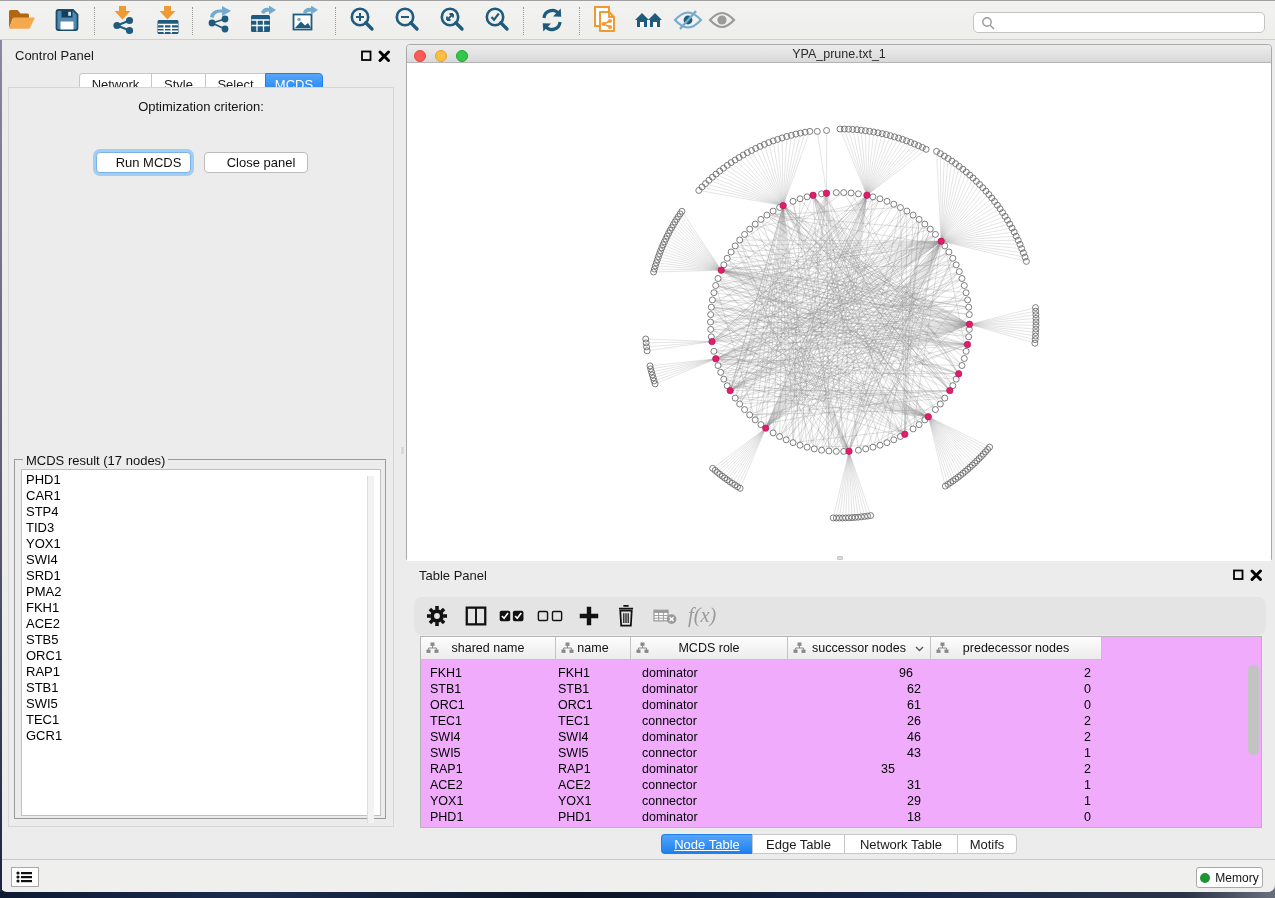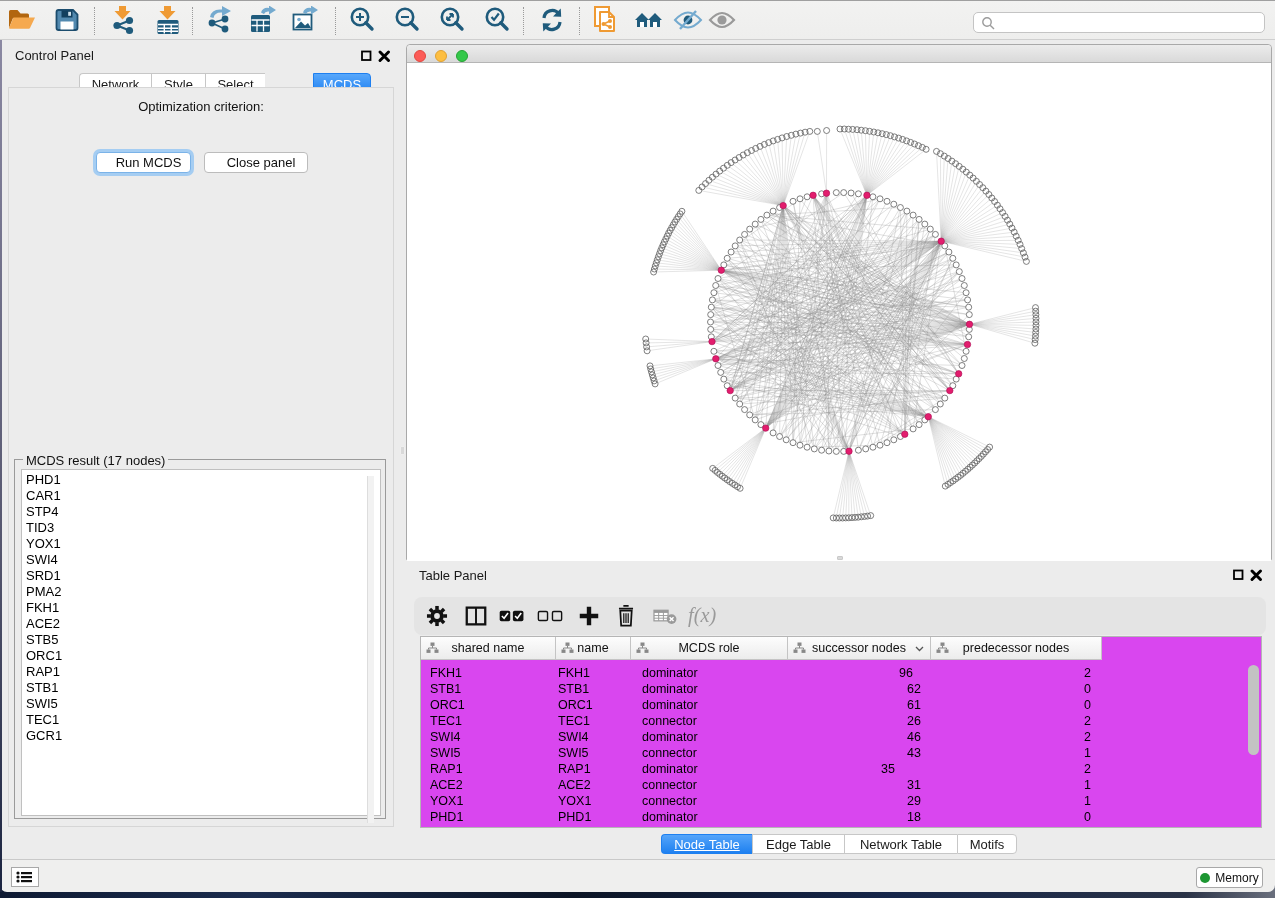--- a/index.html
+++ b/index.html
@@ -17,21 +17,21 @@
   background:#fff; border:1px solid #c4c4c4; border-radius:5px; }
 #searchbox svg { position:absolute; left:7px; top:3px; transform:none; }
 
 
 #cp-title { left:15px; top:48px; font-size:13px; color:#1a1a1a; }
 #cp-icons { left:360px; top:49px; }
 #cp-tabs { left:79px; top:73px; height:22px; display:flex; font-size:13px; }
 #cp-tabs .tab { background:#fff; border:1px solid #c7c7c7; border-right:none;
   display:flex; align-items:center; justify-content:center; color:#1a1a1a; }
 #cp-tabs .tab:first-child { border-radius:4px 0 0 4px; }
-#cp-tabs .tab:last-child { border-radius:0 4px 4px 0; border-right:1px solid #c7c7c7;margin-left:48px; }
+#cp-tabs .tab:last-child { border-radius:0 4px 4px 0; border-right:1px solid #c7c7c7; }
 #cp-tabs .tab.sel { background:linear-gradient(#57a7fb,#1d7ff0); color:#fff; border-color:#1d7ff0; }
 #cp-band { left:8px; top:94px; width:386px; height:10px; background:#e2e2e2; }
 #cp-body { left:8px; top:87px; width:386px; height:740px; background:#ececec;
   border:1px solid #d6d6d6; }
 #opt-label { left:0; top:11px; width:100%; text-align:center; font-size:13px; color:#111; }
 #opt-select { left:37px; top:33px; width:312px; height:21px; background:#fff;
   border:1px solid #b9b9b9; border-radius:4px; font-size:13px; color:#111;
   display:flex; align-items:center; justify-content:center; }
 #opt-step { position:absolute; right:0px; top:-1px; width:17px; height:21px;
   background:linear-gradient(#5fabfc,#2480f2); border-radius:0 4px 4px 0; }
@@ -59,21 +59,21 @@
   font-size:12.5px; color:#2a2a2a; }
 .light { position:absolute; top:5px; width:12px; height:12px; border-radius:6px; }
 #netcanvas { position:absolute; left:0; top:18px; width:864px; height:498px; background:#fff; overflow:hidden; }
 
 
 #tp-title { left:419px; top:568px; font-size:13px; color:#1a1a1a; }
 #tp-icons { left:1232px; top:568px; }
 #tp-toolbar { left:414px; top:597px; width:852px; height:38px; background:#e4e4e4;
   border-radius:8px; }
 #tp-toolbar svg { position:absolute; top:50%; transform:translateY(-50%) scale(0.88); }
-#tbl { left:420px; top:636px; width:842px; height:192px; background:#d946ef;
+#tbl { left:420px; top:636px; width:842px; height:192px; background:#f0abfc;
   border:1px solid #b5b5b5; font-size:12.5px; }
 #tbl-head { position:absolute; left:0; top:0; height:23px; width:681px;
   background:linear-gradient(#fdfdfd,#ececec); border-bottom:1px solid #c4c4c4;
   display:flex; }
 #tbl-head .hc { border-right:1px solid #c4c4c4; position:relative; display:flex;
   align-items:center; justify-content:center; color:#111; }
 #tbl-head .hic { position:absolute; left:5px; top:5px; }
 .trow { position:absolute; left:0; width:681px; height:16px; color:#000; }
 .trow span { position:absolute; top:1px; }
 #tbl-scroll { position:absolute; right:2px; top:28px; width:11px; height:90px;
@@ -231,20 +231,21 @@
       <div id="mcds-scroll"></div>
     </div>
   </div>
 </div>
 
 <div id="netwin" class="abs">
   <div id="nettitle">
     <div class="light" style="left:7px; background:#fc5b57; border:1px solid #e2463f;"></div>
     <div class="light" style="left:28px; background:#fdbe41; border:1px solid #e0a131;"></div>
     <div class="light" style="left:49px; background:#34c84a; border:1px solid #24a334;"></div>
+    <div class="t">YPA_prune.txt_1</div>
   </div>
   <div id="netcanvas"><svg width="864" height="498" viewBox="0 0 864 498">
         <path d="M376.2 142.6L402.8 68.4M376.2 142.6L398.1 69.2M376.2 142.6L393.5 70.1M376.2 142.6L388.9 71.1M376.2 142.6L384.3 72.3M376.2 142.6L379.7 73.5M376.2 142.6L375.1 74.9M376.2 142.6L370.6 76.4M376.2 142.6L366.2 77.9M376.2 142.6L361.7 79.6M376.2 142.6L357.4 81.4M376.2 142.6L353.0 83.4M376.2 142.6L348.7 85.4M376.2 142.6L344.5 87.5M376.2 142.6L340.3 89.7M376.2 142.6L336.2 92.0M376.2 142.6L332.1 94.5M376.2 142.6L328.1 97.0M376.2 142.6L324.1 99.6M376.2 142.6L320.3 102.3M376.2 142.6L316.5 105.2M376.2 142.6L312.7 108.1M376.2 142.6L309.0 111.1M376.2 142.6L305.4 114.2M376.2 142.6L301.9 117.3M376.2 142.6L298.5 120.6M376.2 142.6L295.1 123.9M376.2 142.6L291.8 127.4M419.5 130.2L419.6 67.5M419.5 130.2L410.3 68.4M459.9 132.3L519.1 86.3M459.9 132.3L515.3 84.4M459.9 132.3L511.4 82.7M459.9 132.3L507.5 81.0M459.9 132.3L503.6 79.4M459.9 132.3L499.6 77.9M459.9 132.3L495.6 76.4M459.9 132.3L491.6 75.1M459.9 132.3L487.5 73.9M459.9 132.3L483.4 72.7M459.9 132.3L479.3 71.6M459.9 132.3L475.2 70.7M459.9 132.3L471.0 69.8M459.9 132.3L466.8 69.0M459.9 132.3L462.6 68.3M459.9 132.3L458.4 67.7M459.9 132.3L454.2 67.2M459.9 132.3L450.0 66.7M459.9 132.3L445.7 66.4M459.9 132.3L441.5 66.2M459.9 132.3L437.3 66.0M459.9 132.3L433.0 66.0M534.2 178.2L619.4 198.4M534.2 178.2L618.0 194.1M534.2 178.2L616.4 189.9M534.2 178.2L614.7 185.6M534.2 178.2L613.0 181.4M534.2 178.2L611.2 177.3M534.2 178.2L609.2 173.2M534.2 178.2L607.2 169.1M534.2 178.2L605.0 165.1M534.2 178.2L602.8 161.1M534.2 178.2L600.5 157.2M534.2 178.2L598.1 153.4M534.2 178.2L595.6 149.6M534.2 178.2L593.0 145.8M534.2 178.2L590.4 142.2M534.2 178.2L587.6 138.5M534.2 178.2L584.8 135.0M534.2 178.2L581.9 131.5M534.2 178.2L578.9 128.1M534.2 178.2L575.8 124.7M534.2 178.2L572.6 121.5M534.2 178.2L569.4 118.3M534.2 178.2L566.1 115.1M534.2 178.2L562.8 112.1M534.2 178.2L559.3 109.1M534.2 178.2L555.8 106.2M534.2 178.2L552.2 103.4M534.2 178.2L548.6 100.7M534.2 178.2L544.9 98.1M534.2 178.2L541.1 95.5M534.2 178.2L537.3 93.1M534.2 178.2L533.4 90.7M534.2 178.2L529.5 88.4M562.5 261.3L627.9 280.2M562.5 261.3L628.2 276.6M562.5 261.3L628.5 273.1M562.5 261.3L628.7 269.5M562.5 261.3L628.9 266.0M562.5 261.3L629.0 262.4M562.5 261.3L629.0 258.9M562.5 261.3L629.0 255.3M562.5 261.3L628.9 251.7M562.5 261.3L628.7 248.2M562.5 261.3L628.5 244.6M314.3 207.2L274.9 148.3M314.3 207.2L273.1 150.9M314.3 207.2L271.3 153.6M314.3 207.2L269.6 156.3M314.3 207.2L267.9 159.0M314.3 207.2L266.3 161.8M314.3 207.2L264.7 164.6M314.3 207.2L263.1 167.4M314.3 207.2L261.6 170.2M314.3 207.2L260.2 173.1M314.3 207.2L258.8 176.0M314.3 207.2L257.4 178.9M314.3 207.2L256.1 181.8M314.3 207.2L254.8 184.8M314.3 207.2L253.6 187.7M314.3 207.2L252.5 190.7M314.3 207.2L251.4 193.7M314.3 207.2L250.3 196.8M314.3 207.2L249.3 199.8M314.3 207.2L248.3 202.9M314.3 207.2L247.4 206.0M314.3 207.2L246.6 209.0M305.0 278.6L238.7 276.0M305.0 278.6L239.1 279.9M305.0 278.6L239.6 283.9M305.0 278.6L240.1 287.8M308.8 295.8L243.0 302.9M308.8 295.8L243.7 305.9M308.8 295.8L244.5 308.9M308.8 295.8L245.3 311.9M308.8 295.8L246.2 314.9M308.8 295.8L247.1 317.9M308.8 295.8L248.1 320.9M358.7 365.1L305.7 405.4M358.7 365.1L308.1 407.4M358.7 365.1L310.4 409.4M358.7 365.1L312.8 411.3M358.7 365.1L315.3 413.2M358.7 365.1L317.7 415.0M358.7 365.1L320.2 416.8M358.7 365.1L322.7 418.6M358.7 365.1L325.3 420.3M358.7 365.1L327.9 422.0M358.7 365.1L330.5 423.7M358.7 365.1L333.1 425.3M442.0 388.2L426.2 454.9M442.0 388.2L429.3 455.0M442.0 388.2L432.4 455.0M442.0 388.2L435.6 455.0M442.0 388.2L438.7 454.9M442.0 388.2L441.8 454.8M442.0 388.2L445.0 454.6M442.0 388.2L448.1 454.4M442.0 388.2L451.2 454.2M442.0 388.2L454.3 453.8M442.0 388.2L457.5 453.5M442.0 388.2L460.6 453.1M442.0 388.2L463.7 452.6M521.3 353.7L538.3 423.1M521.3 353.7L541.0 421.4M521.3 353.7L543.5 419.6M521.3 353.7L546.1 417.9M521.3 353.7L548.6 416.0M521.3 353.7L551.1 414.2M521.3 353.7L553.6 412.3M521.3 353.7L556.0 410.3M521.3 353.7L558.4 408.3M521.3 353.7L560.8 406.3M521.3 353.7L563.1 404.2M521.3 353.7L565.4 402.1M521.3 353.7L567.7 400.0M521.3 353.7L569.9 397.8M521.3 353.7L572.1 395.6M521.3 353.7L574.3 393.4M521.3 353.7L576.4 391.1M521.3 353.7L578.5 388.8M521.3 353.7L580.6 386.5M521.3 353.7L582.6 384.1" stroke="#9b9b9b" stroke-width="0.45" opacity="0.58" fill="none"></path>
         <path d="M314.3 207.2L506.1 365.9M314.3 207.2L549.2 201.9M314.3 207.2L561.7 273.8M314.3 207.2L560.5 281.5M314.3 207.2L528.4 346.6M314.3 207.2L542.8 327.6M314.3 207.2L555.0 302.5M314.3 207.2L537.8 335.1M314.3 207.2L562.3 266.4M314.3 207.2L560.6 236.9M314.3 207.2L561.7 244.2M314.3 207.2L537.8 182.9M314.3 207.2L559.1 288.3M314.3 207.2L559.1 229.7M314.3 207.2L549.2 316.1M314.3 207.2L545.8 322.7M314.3 207.2L562.3 251.6M314.3 207.2L562.5 261.3M376.2 142.6L407.3 385.9M376.2 142.6L379.2 376.8M376.2 142.6L545.8 322.7M376.2 142.6L366.1 369.9M376.2 142.6L542.8 327.6M376.2 142.6L557.3 295.5M376.2 142.6L348.2 356.9M376.2 142.6L358.7 365.1M376.2 142.6L400.1 384.2M376.2 142.6L393.0 382.2M376.2 142.6L332.7 341.0M376.2 142.6L372.6 373.5M376.2 142.6L436.7 388.4M376.2 142.6L386.0 379.7M376.2 142.6L497.8 371.2M376.2 142.6L560.5 281.5M376.2 142.6L353.9 361.6M376.2 142.6L561.7 273.8M376.2 142.6L323.2 327.6M376.2 142.6L342.7 351.9M376.2 142.6L512.1 361.6M376.2 142.6L555.0 302.5M376.2 142.6L506.1 365.9M376.2 142.6L517.8 356.9M376.2 142.6L328.2 335.1M376.2 142.6L528.4 346.6M406.1 132.3L473.0 382.2M406.1 132.3L545.8 322.7M406.1 132.3L493.4 373.5M406.1 132.3L506.1 365.9M406.1 132.3L512.1 361.6M406.1 132.3L533.3 341.0M406.1 132.3L465.9 384.2M406.1 132.3L537.8 335.1M406.1 132.3L528.4 346.6M406.1 132.3L421.9 388.0M406.1 132.3L555.0 302.5M419.5 130.2L348.2 356.9M419.5 130.2L451.4 387.2M419.5 130.2L421.9 388.0M419.5 130.2L486.8 376.8M419.5 130.2L436.7 388.4M419.5 130.2L517.8 356.9M419.5 130.2L328.2 335.1M419.5 130.2L386.0 379.7M419.5 130.2L393.0 382.2M419.5 130.2L366.1 369.9M459.9 132.3L379.2 376.8M459.9 132.3L372.6 373.5M459.9 132.3L323.2 327.6M459.9 132.3L393.0 382.2M459.9 132.3L305.0 278.6M459.9 132.3L429.3 388.4M459.9 132.3L311.0 302.5M459.9 132.3L407.3 385.9M459.9 132.3L332.7 341.0M459.9 132.3L348.2 356.9M459.9 132.3L316.8 316.1M459.9 132.3L400.1 384.2M459.9 132.3L304.3 244.2M459.9 132.3L358.7 365.1M459.9 132.3L414.6 387.2M459.9 132.3L421.9 388.0M459.9 132.3L366.1 369.9M459.9 132.3L308.8 295.8M534.2 178.2L303.5 259.0M534.2 178.2L393.0 382.2M534.2 178.2L305.0 278.6M534.2 178.2L311.0 302.5M534.2 178.2L320.2 322.7M534.2 178.2L379.2 376.8M534.2 178.2L442.0 388.2M534.2 178.2L400.1 384.2M534.2 178.2L314.3 207.2M534.2 178.2L421.9 388.0M534.2 178.2L372.6 373.5M534.2 178.2L316.8 201.9M534.2 178.2L407.3 385.9M534.2 178.2L386.0 379.7M534.2 178.2L306.9 288.3M534.2 178.2L305.4 236.9M534.2 178.2L303.7 251.6M534.2 178.2L320.2 195.3M534.2 178.2L308.7 222.5M534.2 178.2L328.2 335.1M534.2 178.2L304.3 244.2M534.2 178.2L436.7 388.4M534.2 178.2L332.7 177.0M534.2 178.2L324.1 189.0M534.2 178.2L414.6 387.2M534.2 178.2L465.9 384.2M534.2 178.2L303.7 266.4M534.2 178.2L429.3 388.4M534.2 178.2L473.0 382.2M534.2 178.2L308.8 295.8M534.2 178.2L328.2 182.9M534.2 178.2L506.1 365.9M534.2 178.2L358.7 365.1M534.2 178.2L323.2 327.6M534.2 178.2L316.8 316.1M534.2 178.2L311.0 215.5M534.2 178.2L451.4 387.2M534.2 178.2L313.7 309.4M562.5 261.3L316.8 316.1M562.5 261.3L324.1 189.0M562.5 261.3L314.3 207.2M562.5 261.3L306.9 229.7M562.5 261.3L332.7 341.0M562.5 261.3L303.7 251.6M562.5 261.3L320.2 195.3M562.5 261.3L305.0 278.6M562.5 261.3L328.2 335.1M562.5 261.3L304.3 273.8M562.5 261.3L303.7 266.4M562.5 261.3L313.7 309.4M562.5 261.3L332.7 177.0M562.5 261.3L305.4 236.9M562.5 261.3L359.9 152.1M562.5 261.3L304.3 244.2M562.5 261.3L303.5 259.0M562.5 261.3L337.6 171.4M562.5 261.3L337.6 346.6M562.5 261.3L366.1 148.1M562.5 261.3L311.0 302.5M562.5 261.3L316.8 201.9M562.5 261.3L311.0 215.5M562.5 261.3L306.9 288.3M562.5 261.3L308.8 295.8M562.5 261.3L320.2 322.7M562.5 261.3L348.2 161.1M562.5 261.3L328.2 182.9M562.5 261.3L323.2 327.6M562.5 261.3L342.7 351.9M562.5 261.3L353.9 156.4M560.5 281.5L311.0 302.5M560.5 281.5L306.9 288.3M560.5 281.5L304.3 244.2M560.5 281.5L303.5 259.0M560.5 281.5L303.7 266.4M560.5 281.5L305.0 278.6M560.5 281.5L328.2 335.1M560.5 281.5L348.2 356.9M560.5 281.5L303.7 251.6M560.5 281.5L353.9 361.6M560.5 281.5L308.7 222.5M551.7 310.8L308.7 222.5M551.7 310.8L414.6 130.8M551.7 310.8L311.0 215.5M551.7 310.8L308.8 295.8M551.7 310.8L305.4 236.9M551.7 310.8L406.1 132.3M551.7 310.8L304.3 244.2M551.7 310.8L313.7 309.4M551.7 310.8L444.1 130.0M551.7 310.8L436.7 129.6M542.8 327.6L332.7 341.0M542.8 327.6L353.9 361.6M542.8 327.6L376.2 142.6M542.8 327.6L366.1 148.1M542.8 327.6L328.2 335.1M542.8 327.6L406.1 132.3M542.8 327.6L393.0 135.8M542.8 327.6L359.9 152.1M542.8 327.6L323.2 327.6M521.3 353.7L304.3 244.2M521.3 353.7L308.8 295.8M521.3 353.7L311.0 302.5M521.3 353.7L303.7 266.4M521.3 353.7L305.0 278.6M521.3 353.7L328.2 335.1M521.3 353.7L353.9 156.4M521.3 353.7L348.2 161.1M521.3 353.7L316.8 316.1M521.3 353.7L303.7 251.6M521.3 353.7L320.2 322.7M521.3 353.7L306.9 288.3M521.3 353.7L304.3 273.8M521.3 353.7L305.4 236.9M521.3 353.7L313.7 309.4M521.3 353.7L328.2 182.9M521.3 353.7L311.0 215.5M521.3 353.7L366.1 148.1M521.3 353.7L303.5 259.0M497.8 371.2L493.4 144.5M497.8 371.2L528.4 171.4M497.8 371.2L303.7 266.4M497.8 371.2L304.3 244.2M497.8 371.2L308.7 222.5M497.8 371.2L506.1 152.1M497.8 371.2L320.2 195.3M497.8 371.2L512.1 156.4M497.8 371.2L499.9 148.1M497.8 371.2L311.0 215.5M497.8 371.2L308.8 295.8M442.0 388.2L311.0 215.5M442.0 388.2L499.9 148.1M442.0 388.2L512.1 156.4M442.0 388.2L353.9 156.4M442.0 388.2L348.2 161.1M442.0 388.2L337.6 171.4M442.0 388.2L523.3 166.1M442.0 388.2L320.2 195.3M442.0 388.2L328.2 182.9M442.0 388.2L332.7 177.0M442.0 388.2L493.4 144.5M442.0 388.2L386.0 138.3M442.0 388.2L304.3 244.2M442.0 388.2L342.7 166.1M442.0 388.2L534.2 178.2M358.7 365.1L517.8 161.1M358.7 365.1L528.4 171.4M358.7 365.1L537.8 182.9M358.7 365.1L534.2 178.2M358.7 365.1L499.9 148.1M358.7 365.1L523.3 166.1M358.7 365.1L506.1 152.1M358.7 365.1L486.8 141.2M358.7 365.1L459.9 132.3M358.7 365.1L555.0 215.5M358.7 365.1L512.1 156.4M358.7 365.1L480.0 138.3M358.7 365.1L473.0 135.8M358.7 365.1L493.4 144.5M358.7 365.1L552.3 208.6M358.7 365.1L541.9 189.0M358.7 365.1L465.9 133.8M358.7 365.1L545.8 195.3M358.7 365.1L549.2 201.9M323.2 327.6L528.4 171.4M323.2 327.6L549.2 201.9M323.2 327.6L506.1 152.1M323.2 327.6L555.0 215.5M323.2 327.6L559.1 229.7M323.2 327.6L376.2 142.6M323.2 327.6L552.3 208.6M323.2 327.6L512.1 156.4M323.2 327.6L534.2 178.2M323.2 327.6L400.1 133.8M323.2 327.6L406.1 132.3M323.2 327.6L541.9 189.0M323.2 327.6L545.8 195.3M308.8 295.8L549.2 316.1M308.8 295.8L549.2 201.9M308.8 295.8L562.3 266.4M308.8 295.8L537.8 182.9M308.8 295.8L541.9 189.0M308.8 295.8L555.0 215.5M308.8 295.8L537.8 335.1M308.8 295.8L545.8 195.3M308.8 295.8L557.3 222.5M308.8 295.8L555.0 302.5M308.8 295.8L561.7 244.2M305.0 278.6L534.2 178.2M305.0 278.6L473.0 135.8M305.0 278.6L560.6 236.9M305.0 278.6L528.4 171.4M305.0 278.6L459.9 132.3M305.0 278.6L486.8 141.2M305.0 278.6L552.3 208.6M305.0 278.6L499.9 148.1M328.2 182.9L393.0 135.8M517.8 161.1L480.0 379.7M342.7 166.1L473.0 135.8M561.7 244.2L316.8 201.9M552.3 208.6L400.1 384.2M458.7 385.9L545.8 195.3M493.4 144.5L359.9 152.1M303.5 259.0L560.6 236.9M541.9 189.0L311.0 302.5M304.3 244.2L561.7 273.8M537.8 335.1L458.7 385.9M465.9 384.2L528.4 346.6M359.9 152.1L523.3 166.1M386.0 379.7L393.0 135.8M359.9 152.1L562.3 266.4M473.0 382.2L400.1 384.2M342.7 351.9L528.4 346.6M506.1 365.9L386.0 379.7M541.9 189.0L379.2 376.8M493.4 373.5L316.8 316.1M304.3 244.2L429.3 388.4M436.7 388.4L465.9 133.8M552.3 208.6L372.6 373.5M557.3 222.5L407.3 385.9M537.8 335.1L320.2 322.7M407.3 385.9L332.7 177.0M493.4 373.5L512.1 156.4M561.7 244.2L305.4 236.9M436.7 388.4L523.3 166.1M537.8 335.1L305.4 236.9M332.7 177.0L533.3 341.0M386.0 138.3L429.3 388.4M559.1 288.3L308.7 222.5M421.9 388.0L328.2 182.9M313.7 309.4L528.4 171.4M306.9 288.3L517.8 356.9M342.7 166.1L528.4 346.6M306.9 229.7L523.3 166.1M359.9 152.1L537.8 182.9M372.6 373.5L517.8 161.1M559.1 288.3L537.8 182.9M562.3 251.6L308.7 222.5M342.7 351.9L537.8 335.1M562.3 251.6L421.9 388.0M320.2 195.3L517.8 356.9M436.7 129.6L311.0 215.5M451.4 387.2L545.8 195.3M499.9 148.1L348.2 356.9M473.0 135.8L332.7 341.0M308.7 222.5L348.2 356.9M451.4 130.8L320.2 322.7M559.1 229.7L436.7 388.4" stroke="#8f8f8f" stroke-width="0.45" opacity="0.62" fill="none"></path>
         <path d="M562.3 251.6m-3.0 0a3.0 3.0 0 1 0 6.0 0a3.0 3.0 0 1 0 -6.0 0M561.7 244.2m-3.0 0a3.0 3.0 0 1 0 6.0 0a3.0 3.0 0 1 0 -6.0 0M560.6 236.9m-3.0 0a3.0 3.0 0 1 0 6.0 0a3.0 3.0 0 1 0 -6.0 0M559.1 229.7m-3.0 0a3.0 3.0 0 1 0 6.0 0a3.0 3.0 0 1 0 -6.0 0M557.3 222.5m-3.0 0a3.0 3.0 0 1 0 6.0 0a3.0 3.0 0 1 0 -6.0 0M555.0 215.5m-3.0 0a3.0 3.0 0 1 0 6.0 0a3.0 3.0 0 1 0 -6.0 0M552.3 208.6m-3.0 0a3.0 3.0 0 1 0 6.0 0a3.0 3.0 0 1 0 -6.0 0M549.2 201.9m-3.0 0a3.0 3.0 0 1 0 6.0 0a3.0 3.0 0 1 0 -6.0 0M545.8 195.3m-3.0 0a3.0 3.0 0 1 0 6.0 0a3.0 3.0 0 1 0 -6.0 0M541.9 189.0m-3.0 0a3.0 3.0 0 1 0 6.0 0a3.0 3.0 0 1 0 -6.0 0M537.8 182.9m-3.0 0a3.0 3.0 0 1 0 6.0 0a3.0 3.0 0 1 0 -6.0 0M528.4 171.4m-3.0 0a3.0 3.0 0 1 0 6.0 0a3.0 3.0 0 1 0 -6.0 0M523.3 166.1m-3.0 0a3.0 3.0 0 1 0 6.0 0a3.0 3.0 0 1 0 -6.0 0M517.8 161.1m-3.0 0a3.0 3.0 0 1 0 6.0 0a3.0 3.0 0 1 0 -6.0 0M512.1 156.4m-3.0 0a3.0 3.0 0 1 0 6.0 0a3.0 3.0 0 1 0 -6.0 0M506.1 152.1m-3.0 0a3.0 3.0 0 1 0 6.0 0a3.0 3.0 0 1 0 -6.0 0M499.9 148.1m-3.0 0a3.0 3.0 0 1 0 6.0 0a3.0 3.0 0 1 0 -6.0 0M493.4 144.5m-3.0 0a3.0 3.0 0 1 0 6.0 0a3.0 3.0 0 1 0 -6.0 0M486.8 141.2m-3.0 0a3.0 3.0 0 1 0 6.0 0a3.0 3.0 0 1 0 -6.0 0M480.0 138.3m-3.0 0a3.0 3.0 0 1 0 6.0 0a3.0 3.0 0 1 0 -6.0 0M473.0 135.8m-3.0 0a3.0 3.0 0 1 0 6.0 0a3.0 3.0 0 1 0 -6.0 0M465.9 133.8m-3.0 0a3.0 3.0 0 1 0 6.0 0a3.0 3.0 0 1 0 -6.0 0M451.4 130.8m-3.0 0a3.0 3.0 0 1 0 6.0 0a3.0 3.0 0 1 0 -6.0 0M444.1 130.0m-3.0 0a3.0 3.0 0 1 0 6.0 0a3.0 3.0 0 1 0 -6.0 0M436.7 129.6m-3.0 0a3.0 3.0 0 1 0 6.0 0a3.0 3.0 0 1 0 -6.0 0M429.3 129.6m-3.0 0a3.0 3.0 0 1 0 6.0 0a3.0 3.0 0 1 0 -6.0 0M414.6 130.8m-3.0 0a3.0 3.0 0 1 0 6.0 0a3.0 3.0 0 1 0 -6.0 0M400.1 133.8m-3.0 0a3.0 3.0 0 1 0 6.0 0a3.0 3.0 0 1 0 -6.0 0M393.0 135.8m-3.0 0a3.0 3.0 0 1 0 6.0 0a3.0 3.0 0 1 0 -6.0 0M386.0 138.3m-3.0 0a3.0 3.0 0 1 0 6.0 0a3.0 3.0 0 1 0 -6.0 0M372.6 144.5m-3.0 0a3.0 3.0 0 1 0 6.0 0a3.0 3.0 0 1 0 -6.0 0M366.1 148.1m-3.0 0a3.0 3.0 0 1 0 6.0 0a3.0 3.0 0 1 0 -6.0 0M359.9 152.1m-3.0 0a3.0 3.0 0 1 0 6.0 0a3.0 3.0 0 1 0 -6.0 0M353.9 156.4m-3.0 0a3.0 3.0 0 1 0 6.0 0a3.0 3.0 0 1 0 -6.0 0M348.2 161.1m-3.0 0a3.0 3.0 0 1 0 6.0 0a3.0 3.0 0 1 0 -6.0 0M342.7 166.1m-3.0 0a3.0 3.0 0 1 0 6.0 0a3.0 3.0 0 1 0 -6.0 0M337.6 171.4m-3.0 0a3.0 3.0 0 1 0 6.0 0a3.0 3.0 0 1 0 -6.0 0M332.7 177.0m-3.0 0a3.0 3.0 0 1 0 6.0 0a3.0 3.0 0 1 0 -6.0 0M328.2 182.9m-3.0 0a3.0 3.0 0 1 0 6.0 0a3.0 3.0 0 1 0 -6.0 0M324.1 189.0m-3.0 0a3.0 3.0 0 1 0 6.0 0a3.0 3.0 0 1 0 -6.0 0M320.2 195.3m-3.0 0a3.0 3.0 0 1 0 6.0 0a3.0 3.0 0 1 0 -6.0 0M316.8 201.9m-3.0 0a3.0 3.0 0 1 0 6.0 0a3.0 3.0 0 1 0 -6.0 0M311.0 215.5m-3.0 0a3.0 3.0 0 1 0 6.0 0a3.0 3.0 0 1 0 -6.0 0M308.7 222.5m-3.0 0a3.0 3.0 0 1 0 6.0 0a3.0 3.0 0 1 0 -6.0 0M306.9 229.7m-3.0 0a3.0 3.0 0 1 0 6.0 0a3.0 3.0 0 1 0 -6.0 0M305.4 236.9m-3.0 0a3.0 3.0 0 1 0 6.0 0a3.0 3.0 0 1 0 -6.0 0M304.3 244.2m-3.0 0a3.0 3.0 0 1 0 6.0 0a3.0 3.0 0 1 0 -6.0 0M303.7 251.6m-3.0 0a3.0 3.0 0 1 0 6.0 0a3.0 3.0 0 1 0 -6.0 0M303.5 259.0m-3.0 0a3.0 3.0 0 1 0 6.0 0a3.0 3.0 0 1 0 -6.0 0M303.7 266.4m-3.0 0a3.0 3.0 0 1 0 6.0 0a3.0 3.0 0 1 0 -6.0 0M304.3 273.8m-3.0 0a3.0 3.0 0 1 0 6.0 0a3.0 3.0 0 1 0 -6.0 0M306.9 288.3m-3.0 0a3.0 3.0 0 1 0 6.0 0a3.0 3.0 0 1 0 -6.0 0M311.0 302.5m-3.0 0a3.0 3.0 0 1 0 6.0 0a3.0 3.0 0 1 0 -6.0 0M313.7 309.4m-3.0 0a3.0 3.0 0 1 0 6.0 0a3.0 3.0 0 1 0 -6.0 0M316.8 316.1m-3.0 0a3.0 3.0 0 1 0 6.0 0a3.0 3.0 0 1 0 -6.0 0M320.2 322.7m-3.0 0a3.0 3.0 0 1 0 6.0 0a3.0 3.0 0 1 0 -6.0 0M328.2 335.1m-3.0 0a3.0 3.0 0 1 0 6.0 0a3.0 3.0 0 1 0 -6.0 0M332.7 341.0m-3.0 0a3.0 3.0 0 1 0 6.0 0a3.0 3.0 0 1 0 -6.0 0M337.6 346.6m-3.0 0a3.0 3.0 0 1 0 6.0 0a3.0 3.0 0 1 0 -6.0 0M342.7 351.9m-3.0 0a3.0 3.0 0 1 0 6.0 0a3.0 3.0 0 1 0 -6.0 0M348.2 356.9m-3.0 0a3.0 3.0 0 1 0 6.0 0a3.0 3.0 0 1 0 -6.0 0M353.9 361.6m-3.0 0a3.0 3.0 0 1 0 6.0 0a3.0 3.0 0 1 0 -6.0 0M366.1 369.9m-3.0 0a3.0 3.0 0 1 0 6.0 0a3.0 3.0 0 1 0 -6.0 0M372.6 373.5m-3.0 0a3.0 3.0 0 1 0 6.0 0a3.0 3.0 0 1 0 -6.0 0M379.2 376.8m-3.0 0a3.0 3.0 0 1 0 6.0 0a3.0 3.0 0 1 0 -6.0 0M386.0 379.7m-3.0 0a3.0 3.0 0 1 0 6.0 0a3.0 3.0 0 1 0 -6.0 0M393.0 382.2m-3.0 0a3.0 3.0 0 1 0 6.0 0a3.0 3.0 0 1 0 -6.0 0M400.1 384.2m-3.0 0a3.0 3.0 0 1 0 6.0 0a3.0 3.0 0 1 0 -6.0 0M407.3 385.9m-3.0 0a3.0 3.0 0 1 0 6.0 0a3.0 3.0 0 1 0 -6.0 0M414.6 387.2m-3.0 0a3.0 3.0 0 1 0 6.0 0a3.0 3.0 0 1 0 -6.0 0M421.9 388.0m-3.0 0a3.0 3.0 0 1 0 6.0 0a3.0 3.0 0 1 0 -6.0 0M429.3 388.4m-3.0 0a3.0 3.0 0 1 0 6.0 0a3.0 3.0 0 1 0 -6.0 0M436.7 388.4m-3.0 0a3.0 3.0 0 1 0 6.0 0a3.0 3.0 0 1 0 -6.0 0M451.4 387.2m-3.0 0a3.0 3.0 0 1 0 6.0 0a3.0 3.0 0 1 0 -6.0 0M458.7 385.9m-3.0 0a3.0 3.0 0 1 0 6.0 0a3.0 3.0 0 1 0 -6.0 0M465.9 384.2m-3.0 0a3.0 3.0 0 1 0 6.0 0a3.0 3.0 0 1 0 -6.0 0M473.0 382.2m-3.0 0a3.0 3.0 0 1 0 6.0 0a3.0 3.0 0 1 0 -6.0 0M480.0 379.7m-3.0 0a3.0 3.0 0 1 0 6.0 0a3.0 3.0 0 1 0 -6.0 0M486.8 376.8m-3.0 0a3.0 3.0 0 1 0 6.0 0a3.0 3.0 0 1 0 -6.0 0M493.4 373.5m-3.0 0a3.0 3.0 0 1 0 6.0 0a3.0 3.0 0 1 0 -6.0 0M506.1 365.9m-3.0 0a3.0 3.0 0 1 0 6.0 0a3.0 3.0 0 1 0 -6.0 0M512.1 361.6m-3.0 0a3.0 3.0 0 1 0 6.0 0a3.0 3.0 0 1 0 -6.0 0M517.8 356.9m-3.0 0a3.0 3.0 0 1 0 6.0 0a3.0 3.0 0 1 0 -6.0 0M528.4 346.6m-3.0 0a3.0 3.0 0 1 0 6.0 0a3.0 3.0 0 1 0 -6.0 0M533.3 341.0m-3.0 0a3.0 3.0 0 1 0 6.0 0a3.0 3.0 0 1 0 -6.0 0M537.8 335.1m-3.0 0a3.0 3.0 0 1 0 6.0 0a3.0 3.0 0 1 0 -6.0 0M545.8 322.7m-3.0 0a3.0 3.0 0 1 0 6.0 0a3.0 3.0 0 1 0 -6.0 0M549.2 316.1m-3.0 0a3.0 3.0 0 1 0 6.0 0a3.0 3.0 0 1 0 -6.0 0M555.0 302.5m-3.0 0a3.0 3.0 0 1 0 6.0 0a3.0 3.0 0 1 0 -6.0 0M557.3 295.5m-3.0 0a3.0 3.0 0 1 0 6.0 0a3.0 3.0 0 1 0 -6.0 0M559.1 288.3m-3.0 0a3.0 3.0 0 1 0 6.0 0a3.0 3.0 0 1 0 -6.0 0M561.7 273.8m-3.0 0a3.0 3.0 0 1 0 6.0 0a3.0 3.0 0 1 0 -6.0 0M562.3 266.4m-3.0 0a3.0 3.0 0 1 0 6.0 0a3.0 3.0 0 1 0 -6.0 0M402.8 68.4m-3.0 0a3.0 3.0 0 1 0 6.0 0a3.0 3.0 0 1 0 -6.0 0M398.1 69.2m-3.0 0a3.0 3.0 0 1 0 6.0 0a3.0 3.0 0 1 0 -6.0 0M393.5 70.1m-3.0 0a3.0 3.0 0 1 0 6.0 0a3.0 3.0 0 1 0 -6.0 0M388.9 71.1m-3.0 0a3.0 3.0 0 1 0 6.0 0a3.0 3.0 0 1 0 -6.0 0M384.3 72.3m-3.0 0a3.0 3.0 0 1 0 6.0 0a3.0 3.0 0 1 0 -6.0 0M379.7 73.5m-3.0 0a3.0 3.0 0 1 0 6.0 0a3.0 3.0 0 1 0 -6.0 0M375.1 74.9m-3.0 0a3.0 3.0 0 1 0 6.0 0a3.0 3.0 0 1 0 -6.0 0M370.6 76.4m-3.0 0a3.0 3.0 0 1 0 6.0 0a3.0 3.0 0 1 0 -6.0 0M366.2 77.9m-3.0 0a3.0 3.0 0 1 0 6.0 0a3.0 3.0 0 1 0 -6.0 0M361.7 79.6m-3.0 0a3.0 3.0 0 1 0 6.0 0a3.0 3.0 0 1 0 -6.0 0M357.4 81.4m-3.0 0a3.0 3.0 0 1 0 6.0 0a3.0 3.0 0 1 0 -6.0 0M353.0 83.4m-3.0 0a3.0 3.0 0 1 0 6.0 0a3.0 3.0 0 1 0 -6.0 0M348.7 85.4m-3.0 0a3.0 3.0 0 1 0 6.0 0a3.0 3.0 0 1 0 -6.0 0M344.5 87.5m-3.0 0a3.0 3.0 0 1 0 6.0 0a3.0 3.0 0 1 0 -6.0 0M340.3 89.7m-3.0 0a3.0 3.0 0 1 0 6.0 0a3.0 3.0 0 1 0 -6.0 0M336.2 92.0m-3.0 0a3.0 3.0 0 1 0 6.0 0a3.0 3.0 0 1 0 -6.0 0M332.1 94.5m-3.0 0a3.0 3.0 0 1 0 6.0 0a3.0 3.0 0 1 0 -6.0 0M328.1 97.0m-3.0 0a3.0 3.0 0 1 0 6.0 0a3.0 3.0 0 1 0 -6.0 0M324.1 99.6m-3.0 0a3.0 3.0 0 1 0 6.0 0a3.0 3.0 0 1 0 -6.0 0M320.3 102.3m-3.0 0a3.0 3.0 0 1 0 6.0 0a3.0 3.0 0 1 0 -6.0 0M316.5 105.2m-3.0 0a3.0 3.0 0 1 0 6.0 0a3.0 3.0 0 1 0 -6.0 0M312.7 108.1m-3.0 0a3.0 3.0 0 1 0 6.0 0a3.0 3.0 0 1 0 -6.0 0M309.0 111.1m-3.0 0a3.0 3.0 0 1 0 6.0 0a3.0 3.0 0 1 0 -6.0 0M305.4 114.2m-3.0 0a3.0 3.0 0 1 0 6.0 0a3.0 3.0 0 1 0 -6.0 0M301.9 117.3m-3.0 0a3.0 3.0 0 1 0 6.0 0a3.0 3.0 0 1 0 -6.0 0M298.5 120.6m-3.0 0a3.0 3.0 0 1 0 6.0 0a3.0 3.0 0 1 0 -6.0 0M295.1 123.9m-3.0 0a3.0 3.0 0 1 0 6.0 0a3.0 3.0 0 1 0 -6.0 0M291.8 127.4m-3.0 0a3.0 3.0 0 1 0 6.0 0a3.0 3.0 0 1 0 -6.0 0M419.6 67.5m-3.0 0a3.0 3.0 0 1 0 6.0 0a3.0 3.0 0 1 0 -6.0 0M410.3 68.4m-3.0 0a3.0 3.0 0 1 0 6.0 0a3.0 3.0 0 1 0 -6.0 0M519.1 86.3m-3.0 0a3.0 3.0 0 1 0 6.0 0a3.0 3.0 0 1 0 -6.0 0M515.3 84.4m-3.0 0a3.0 3.0 0 1 0 6.0 0a3.0 3.0 0 1 0 -6.0 0M511.4 82.7m-3.0 0a3.0 3.0 0 1 0 6.0 0a3.0 3.0 0 1 0 -6.0 0M507.5 81.0m-3.0 0a3.0 3.0 0 1 0 6.0 0a3.0 3.0 0 1 0 -6.0 0M503.6 79.4m-3.0 0a3.0 3.0 0 1 0 6.0 0a3.0 3.0 0 1 0 -6.0 0M499.6 77.9m-3.0 0a3.0 3.0 0 1 0 6.0 0a3.0 3.0 0 1 0 -6.0 0M495.6 76.4m-3.0 0a3.0 3.0 0 1 0 6.0 0a3.0 3.0 0 1 0 -6.0 0M491.6 75.1m-3.0 0a3.0 3.0 0 1 0 6.0 0a3.0 3.0 0 1 0 -6.0 0M487.5 73.9m-3.0 0a3.0 3.0 0 1 0 6.0 0a3.0 3.0 0 1 0 -6.0 0M483.4 72.7m-3.0 0a3.0 3.0 0 1 0 6.0 0a3.0 3.0 0 1 0 -6.0 0M479.3 71.6m-3.0 0a3.0 3.0 0 1 0 6.0 0a3.0 3.0 0 1 0 -6.0 0M475.2 70.7m-3.0 0a3.0 3.0 0 1 0 6.0 0a3.0 3.0 0 1 0 -6.0 0M471.0 69.8m-3.0 0a3.0 3.0 0 1 0 6.0 0a3.0 3.0 0 1 0 -6.0 0M466.8 69.0m-3.0 0a3.0 3.0 0 1 0 6.0 0a3.0 3.0 0 1 0 -6.0 0M462.6 68.3m-3.0 0a3.0 3.0 0 1 0 6.0 0a3.0 3.0 0 1 0 -6.0 0M458.4 67.7m-3.0 0a3.0 3.0 0 1 0 6.0 0a3.0 3.0 0 1 0 -6.0 0M454.2 67.2m-3.0 0a3.0 3.0 0 1 0 6.0 0a3.0 3.0 0 1 0 -6.0 0M450.0 66.7m-3.0 0a3.0 3.0 0 1 0 6.0 0a3.0 3.0 0 1 0 -6.0 0M445.7 66.4m-3.0 0a3.0 3.0 0 1 0 6.0 0a3.0 3.0 0 1 0 -6.0 0M441.5 66.2m-3.0 0a3.0 3.0 0 1 0 6.0 0a3.0 3.0 0 1 0 -6.0 0M437.3 66.0m-3.0 0a3.0 3.0 0 1 0 6.0 0a3.0 3.0 0 1 0 -6.0 0M433.0 66.0m-3.0 0a3.0 3.0 0 1 0 6.0 0a3.0 3.0 0 1 0 -6.0 0M619.4 198.4m-3.0 0a3.0 3.0 0 1 0 6.0 0a3.0 3.0 0 1 0 -6.0 0M618.0 194.1m-3.0 0a3.0 3.0 0 1 0 6.0 0a3.0 3.0 0 1 0 -6.0 0M616.4 189.9m-3.0 0a3.0 3.0 0 1 0 6.0 0a3.0 3.0 0 1 0 -6.0 0M614.7 185.6m-3.0 0a3.0 3.0 0 1 0 6.0 0a3.0 3.0 0 1 0 -6.0 0M613.0 181.4m-3.0 0a3.0 3.0 0 1 0 6.0 0a3.0 3.0 0 1 0 -6.0 0M611.2 177.3m-3.0 0a3.0 3.0 0 1 0 6.0 0a3.0 3.0 0 1 0 -6.0 0M609.2 173.2m-3.0 0a3.0 3.0 0 1 0 6.0 0a3.0 3.0 0 1 0 -6.0 0M607.2 169.1m-3.0 0a3.0 3.0 0 1 0 6.0 0a3.0 3.0 0 1 0 -6.0 0M605.0 165.1m-3.0 0a3.0 3.0 0 1 0 6.0 0a3.0 3.0 0 1 0 -6.0 0M602.8 161.1m-3.0 0a3.0 3.0 0 1 0 6.0 0a3.0 3.0 0 1 0 -6.0 0M600.5 157.2m-3.0 0a3.0 3.0 0 1 0 6.0 0a3.0 3.0 0 1 0 -6.0 0M598.1 153.4m-3.0 0a3.0 3.0 0 1 0 6.0 0a3.0 3.0 0 1 0 -6.0 0M595.6 149.6m-3.0 0a3.0 3.0 0 1 0 6.0 0a3.0 3.0 0 1 0 -6.0 0M593.0 145.8m-3.0 0a3.0 3.0 0 1 0 6.0 0a3.0 3.0 0 1 0 -6.0 0M590.4 142.2m-3.0 0a3.0 3.0 0 1 0 6.0 0a3.0 3.0 0 1 0 -6.0 0M587.6 138.5m-3.0 0a3.0 3.0 0 1 0 6.0 0a3.0 3.0 0 1 0 -6.0 0M584.8 135.0m-3.0 0a3.0 3.0 0 1 0 6.0 0a3.0 3.0 0 1 0 -6.0 0M581.9 131.5m-3.0 0a3.0 3.0 0 1 0 6.0 0a3.0 3.0 0 1 0 -6.0 0M578.9 128.1m-3.0 0a3.0 3.0 0 1 0 6.0 0a3.0 3.0 0 1 0 -6.0 0M575.8 124.7m-3.0 0a3.0 3.0 0 1 0 6.0 0a3.0 3.0 0 1 0 -6.0 0M572.6 121.5m-3.0 0a3.0 3.0 0 1 0 6.0 0a3.0 3.0 0 1 0 -6.0 0M569.4 118.3m-3.0 0a3.0 3.0 0 1 0 6.0 0a3.0 3.0 0 1 0 -6.0 0M566.1 115.1m-3.0 0a3.0 3.0 0 1 0 6.0 0a3.0 3.0 0 1 0 -6.0 0M562.8 112.1m-3.0 0a3.0 3.0 0 1 0 6.0 0a3.0 3.0 0 1 0 -6.0 0M559.3 109.1m-3.0 0a3.0 3.0 0 1 0 6.0 0a3.0 3.0 0 1 0 -6.0 0M555.8 106.2m-3.0 0a3.0 3.0 0 1 0 6.0 0a3.0 3.0 0 1 0 -6.0 0M552.2 103.4m-3.0 0a3.0 3.0 0 1 0 6.0 0a3.0 3.0 0 1 0 -6.0 0M548.6 100.7m-3.0 0a3.0 3.0 0 1 0 6.0 0a3.0 3.0 0 1 0 -6.0 0M544.9 98.1m-3.0 0a3.0 3.0 0 1 0 6.0 0a3.0 3.0 0 1 0 -6.0 0M541.1 95.5m-3.0 0a3.0 3.0 0 1 0 6.0 0a3.0 3.0 0 1 0 -6.0 0M537.3 93.1m-3.0 0a3.0 3.0 0 1 0 6.0 0a3.0 3.0 0 1 0 -6.0 0M533.4 90.7m-3.0 0a3.0 3.0 0 1 0 6.0 0a3.0 3.0 0 1 0 -6.0 0M529.5 88.4m-3.0 0a3.0 3.0 0 1 0 6.0 0a3.0 3.0 0 1 0 -6.0 0M627.9 280.2m-3.0 0a3.0 3.0 0 1 0 6.0 0a3.0 3.0 0 1 0 -6.0 0M628.2 276.6m-3.0 0a3.0 3.0 0 1 0 6.0 0a3.0 3.0 0 1 0 -6.0 0M628.5 273.1m-3.0 0a3.0 3.0 0 1 0 6.0 0a3.0 3.0 0 1 0 -6.0 0M628.7 269.5m-3.0 0a3.0 3.0 0 1 0 6.0 0a3.0 3.0 0 1 0 -6.0 0M628.9 266.0m-3.0 0a3.0 3.0 0 1 0 6.0 0a3.0 3.0 0 1 0 -6.0 0M629.0 262.4m-3.0 0a3.0 3.0 0 1 0 6.0 0a3.0 3.0 0 1 0 -6.0 0M629.0 258.9m-3.0 0a3.0 3.0 0 1 0 6.0 0a3.0 3.0 0 1 0 -6.0 0M629.0 255.3m-3.0 0a3.0 3.0 0 1 0 6.0 0a3.0 3.0 0 1 0 -6.0 0M628.9 251.7m-3.0 0a3.0 3.0 0 1 0 6.0 0a3.0 3.0 0 1 0 -6.0 0M628.7 248.2m-3.0 0a3.0 3.0 0 1 0 6.0 0a3.0 3.0 0 1 0 -6.0 0M628.5 244.6m-3.0 0a3.0 3.0 0 1 0 6.0 0a3.0 3.0 0 1 0 -6.0 0M274.9 148.3m-3.0 0a3.0 3.0 0 1 0 6.0 0a3.0 3.0 0 1 0 -6.0 0M273.1 150.9m-3.0 0a3.0 3.0 0 1 0 6.0 0a3.0 3.0 0 1 0 -6.0 0M271.3 153.6m-3.0 0a3.0 3.0 0 1 0 6.0 0a3.0 3.0 0 1 0 -6.0 0M269.6 156.3m-3.0 0a3.0 3.0 0 1 0 6.0 0a3.0 3.0 0 1 0 -6.0 0M267.9 159.0m-3.0 0a3.0 3.0 0 1 0 6.0 0a3.0 3.0 0 1 0 -6.0 0M266.3 161.8m-3.0 0a3.0 3.0 0 1 0 6.0 0a3.0 3.0 0 1 0 -6.0 0M264.7 164.6m-3.0 0a3.0 3.0 0 1 0 6.0 0a3.0 3.0 0 1 0 -6.0 0M263.1 167.4m-3.0 0a3.0 3.0 0 1 0 6.0 0a3.0 3.0 0 1 0 -6.0 0M261.6 170.2m-3.0 0a3.0 3.0 0 1 0 6.0 0a3.0 3.0 0 1 0 -6.0 0M260.2 173.1m-3.0 0a3.0 3.0 0 1 0 6.0 0a3.0 3.0 0 1 0 -6.0 0M258.8 176.0m-3.0 0a3.0 3.0 0 1 0 6.0 0a3.0 3.0 0 1 0 -6.0 0M257.4 178.9m-3.0 0a3.0 3.0 0 1 0 6.0 0a3.0 3.0 0 1 0 -6.0 0M256.1 181.8m-3.0 0a3.0 3.0 0 1 0 6.0 0a3.0 3.0 0 1 0 -6.0 0M254.8 184.8m-3.0 0a3.0 3.0 0 1 0 6.0 0a3.0 3.0 0 1 0 -6.0 0M253.6 187.7m-3.0 0a3.0 3.0 0 1 0 6.0 0a3.0 3.0 0 1 0 -6.0 0M252.5 190.7m-3.0 0a3.0 3.0 0 1 0 6.0 0a3.0 3.0 0 1 0 -6.0 0M251.4 193.7m-3.0 0a3.0 3.0 0 1 0 6.0 0a3.0 3.0 0 1 0 -6.0 0M250.3 196.8m-3.0 0a3.0 3.0 0 1 0 6.0 0a3.0 3.0 0 1 0 -6.0 0M249.3 199.8m-3.0 0a3.0 3.0 0 1 0 6.0 0a3.0 3.0 0 1 0 -6.0 0M248.3 202.9m-3.0 0a3.0 3.0 0 1 0 6.0 0a3.0 3.0 0 1 0 -6.0 0M247.4 206.0m-3.0 0a3.0 3.0 0 1 0 6.0 0a3.0 3.0 0 1 0 -6.0 0M246.6 209.0m-3.0 0a3.0 3.0 0 1 0 6.0 0a3.0 3.0 0 1 0 -6.0 0M238.7 276.0m-3.0 0a3.0 3.0 0 1 0 6.0 0a3.0 3.0 0 1 0 -6.0 0M239.1 279.9m-3.0 0a3.0 3.0 0 1 0 6.0 0a3.0 3.0 0 1 0 -6.0 0M239.6 283.9m-3.0 0a3.0 3.0 0 1 0 6.0 0a3.0 3.0 0 1 0 -6.0 0M240.1 287.8m-3.0 0a3.0 3.0 0 1 0 6.0 0a3.0 3.0 0 1 0 -6.0 0M243.0 302.9m-3.0 0a3.0 3.0 0 1 0 6.0 0a3.0 3.0 0 1 0 -6.0 0M243.7 305.9m-3.0 0a3.0 3.0 0 1 0 6.0 0a3.0 3.0 0 1 0 -6.0 0M244.5 308.9m-3.0 0a3.0 3.0 0 1 0 6.0 0a3.0 3.0 0 1 0 -6.0 0M245.3 311.9m-3.0 0a3.0 3.0 0 1 0 6.0 0a3.0 3.0 0 1 0 -6.0 0M246.2 314.9m-3.0 0a3.0 3.0 0 1 0 6.0 0a3.0 3.0 0 1 0 -6.0 0M247.1 317.9m-3.0 0a3.0 3.0 0 1 0 6.0 0a3.0 3.0 0 1 0 -6.0 0M248.1 320.9m-3.0 0a3.0 3.0 0 1 0 6.0 0a3.0 3.0 0 1 0 -6.0 0M305.7 405.4m-3.0 0a3.0 3.0 0 1 0 6.0 0a3.0 3.0 0 1 0 -6.0 0M308.1 407.4m-3.0 0a3.0 3.0 0 1 0 6.0 0a3.0 3.0 0 1 0 -6.0 0M310.4 409.4m-3.0 0a3.0 3.0 0 1 0 6.0 0a3.0 3.0 0 1 0 -6.0 0M312.8 411.3m-3.0 0a3.0 3.0 0 1 0 6.0 0a3.0 3.0 0 1 0 -6.0 0M315.3 413.2m-3.0 0a3.0 3.0 0 1 0 6.0 0a3.0 3.0 0 1 0 -6.0 0M317.7 415.0m-3.0 0a3.0 3.0 0 1 0 6.0 0a3.0 3.0 0 1 0 -6.0 0M320.2 416.8m-3.0 0a3.0 3.0 0 1 0 6.0 0a3.0 3.0 0 1 0 -6.0 0M322.7 418.6m-3.0 0a3.0 3.0 0 1 0 6.0 0a3.0 3.0 0 1 0 -6.0 0M325.3 420.3m-3.0 0a3.0 3.0 0 1 0 6.0 0a3.0 3.0 0 1 0 -6.0 0M327.9 422.0m-3.0 0a3.0 3.0 0 1 0 6.0 0a3.0 3.0 0 1 0 -6.0 0M330.5 423.7m-3.0 0a3.0 3.0 0 1 0 6.0 0a3.0 3.0 0 1 0 -6.0 0M333.1 425.3m-3.0 0a3.0 3.0 0 1 0 6.0 0a3.0 3.0 0 1 0 -6.0 0M426.2 454.9m-3.0 0a3.0 3.0 0 1 0 6.0 0a3.0 3.0 0 1 0 -6.0 0M429.3 455.0m-3.0 0a3.0 3.0 0 1 0 6.0 0a3.0 3.0 0 1 0 -6.0 0M432.4 455.0m-3.0 0a3.0 3.0 0 1 0 6.0 0a3.0 3.0 0 1 0 -6.0 0M435.6 455.0m-3.0 0a3.0 3.0 0 1 0 6.0 0a3.0 3.0 0 1 0 -6.0 0M438.7 454.9m-3.0 0a3.0 3.0 0 1 0 6.0 0a3.0 3.0 0 1 0 -6.0 0M441.8 454.8m-3.0 0a3.0 3.0 0 1 0 6.0 0a3.0 3.0 0 1 0 -6.0 0M445.0 454.6m-3.0 0a3.0 3.0 0 1 0 6.0 0a3.0 3.0 0 1 0 -6.0 0M448.1 454.4m-3.0 0a3.0 3.0 0 1 0 6.0 0a3.0 3.0 0 1 0 -6.0 0M451.2 454.2m-3.0 0a3.0 3.0 0 1 0 6.0 0a3.0 3.0 0 1 0 -6.0 0M454.3 453.8m-3.0 0a3.0 3.0 0 1 0 6.0 0a3.0 3.0 0 1 0 -6.0 0M457.5 453.5m-3.0 0a3.0 3.0 0 1 0 6.0 0a3.0 3.0 0 1 0 -6.0 0M460.6 453.1m-3.0 0a3.0 3.0 0 1 0 6.0 0a3.0 3.0 0 1 0 -6.0 0M463.7 452.6m-3.0 0a3.0 3.0 0 1 0 6.0 0a3.0 3.0 0 1 0 -6.0 0M538.3 423.1m-3.0 0a3.0 3.0 0 1 0 6.0 0a3.0 3.0 0 1 0 -6.0 0M541.0 421.4m-3.0 0a3.0 3.0 0 1 0 6.0 0a3.0 3.0 0 1 0 -6.0 0M543.5 419.6m-3.0 0a3.0 3.0 0 1 0 6.0 0a3.0 3.0 0 1 0 -6.0 0M546.1 417.9m-3.0 0a3.0 3.0 0 1 0 6.0 0a3.0 3.0 0 1 0 -6.0 0M548.6 416.0m-3.0 0a3.0 3.0 0 1 0 6.0 0a3.0 3.0 0 1 0 -6.0 0M551.1 414.2m-3.0 0a3.0 3.0 0 1 0 6.0 0a3.0 3.0 0 1 0 -6.0 0M553.6 412.3m-3.0 0a3.0 3.0 0 1 0 6.0 0a3.0 3.0 0 1 0 -6.0 0M556.0 410.3m-3.0 0a3.0 3.0 0 1 0 6.0 0a3.0 3.0 0 1 0 -6.0 0M558.4 408.3m-3.0 0a3.0 3.0 0 1 0 6.0 0a3.0 3.0 0 1 0 -6.0 0M560.8 406.3m-3.0 0a3.0 3.0 0 1 0 6.0 0a3.0 3.0 0 1 0 -6.0 0M563.1 404.2m-3.0 0a3.0 3.0 0 1 0 6.0 0a3.0 3.0 0 1 0 -6.0 0M565.4 402.1m-3.0 0a3.0 3.0 0 1 0 6.0 0a3.0 3.0 0 1 0 -6.0 0M567.7 400.0m-3.0 0a3.0 3.0 0 1 0 6.0 0a3.0 3.0 0 1 0 -6.0 0M569.9 397.8m-3.0 0a3.0 3.0 0 1 0 6.0 0a3.0 3.0 0 1 0 -6.0 0M572.1 395.6m-3.0 0a3.0 3.0 0 1 0 6.0 0a3.0 3.0 0 1 0 -6.0 0M574.3 393.4m-3.0 0a3.0 3.0 0 1 0 6.0 0a3.0 3.0 0 1 0 -6.0 0M576.4 391.1m-3.0 0a3.0 3.0 0 1 0 6.0 0a3.0 3.0 0 1 0 -6.0 0M578.5 388.8m-3.0 0a3.0 3.0 0 1 0 6.0 0a3.0 3.0 0 1 0 -6.0 0M580.6 386.5m-3.0 0a3.0 3.0 0 1 0 6.0 0a3.0 3.0 0 1 0 -6.0 0M582.6 384.1m-3.0 0a3.0 3.0 0 1 0 6.0 0a3.0 3.0 0 1 0 -6.0 0" fill="#ffffff" stroke="#606060" stroke-width="0.8"></path>
         <path d="M314.3 207.2m-3.2 0a3.2 3.2 0 1 0 6.4 0a3.2 3.2 0 1 0 -6.4 0M376.2 142.6m-3.2 0a3.2 3.2 0 1 0 6.4 0a3.2 3.2 0 1 0 -6.4 0M406.1 132.3m-3.2 0a3.2 3.2 0 1 0 6.4 0a3.2 3.2 0 1 0 -6.4 0M419.5 130.2m-3.2 0a3.2 3.2 0 1 0 6.4 0a3.2 3.2 0 1 0 -6.4 0M459.9 132.3m-3.2 0a3.2 3.2 0 1 0 6.4 0a3.2 3.2 0 1 0 -6.4 0M534.2 178.2m-3.2 0a3.2 3.2 0 1 0 6.4 0a3.2 3.2 0 1 0 -6.4 0M562.5 261.3m-3.2 0a3.2 3.2 0 1 0 6.4 0a3.2 3.2 0 1 0 -6.4 0M560.5 281.5m-3.2 0a3.2 3.2 0 1 0 6.4 0a3.2 3.2 0 1 0 -6.4 0M551.7 310.8m-3.2 0a3.2 3.2 0 1 0 6.4 0a3.2 3.2 0 1 0 -6.4 0M542.8 327.6m-3.2 0a3.2 3.2 0 1 0 6.4 0a3.2 3.2 0 1 0 -6.4 0M521.3 353.7m-3.2 0a3.2 3.2 0 1 0 6.4 0a3.2 3.2 0 1 0 -6.4 0M497.8 371.2m-3.2 0a3.2 3.2 0 1 0 6.4 0a3.2 3.2 0 1 0 -6.4 0M442.0 388.2m-3.2 0a3.2 3.2 0 1 0 6.4 0a3.2 3.2 0 1 0 -6.4 0M358.7 365.1m-3.2 0a3.2 3.2 0 1 0 6.4 0a3.2 3.2 0 1 0 -6.4 0M323.2 327.6m-3.2 0a3.2 3.2 0 1 0 6.4 0a3.2 3.2 0 1 0 -6.4 0M308.8 295.8m-3.2 0a3.2 3.2 0 1 0 6.4 0a3.2 3.2 0 1 0 -6.4 0M305.0 278.6m-3.2 0a3.2 3.2 0 1 0 6.4 0a3.2 3.2 0 1 0 -6.4 0" fill="#e31d6d" stroke="#b2125a" stroke-width="0.7"></path>
       </svg></div>
 </div>
 
 <div id="tp-title" class="abs">Table Panel</div>

